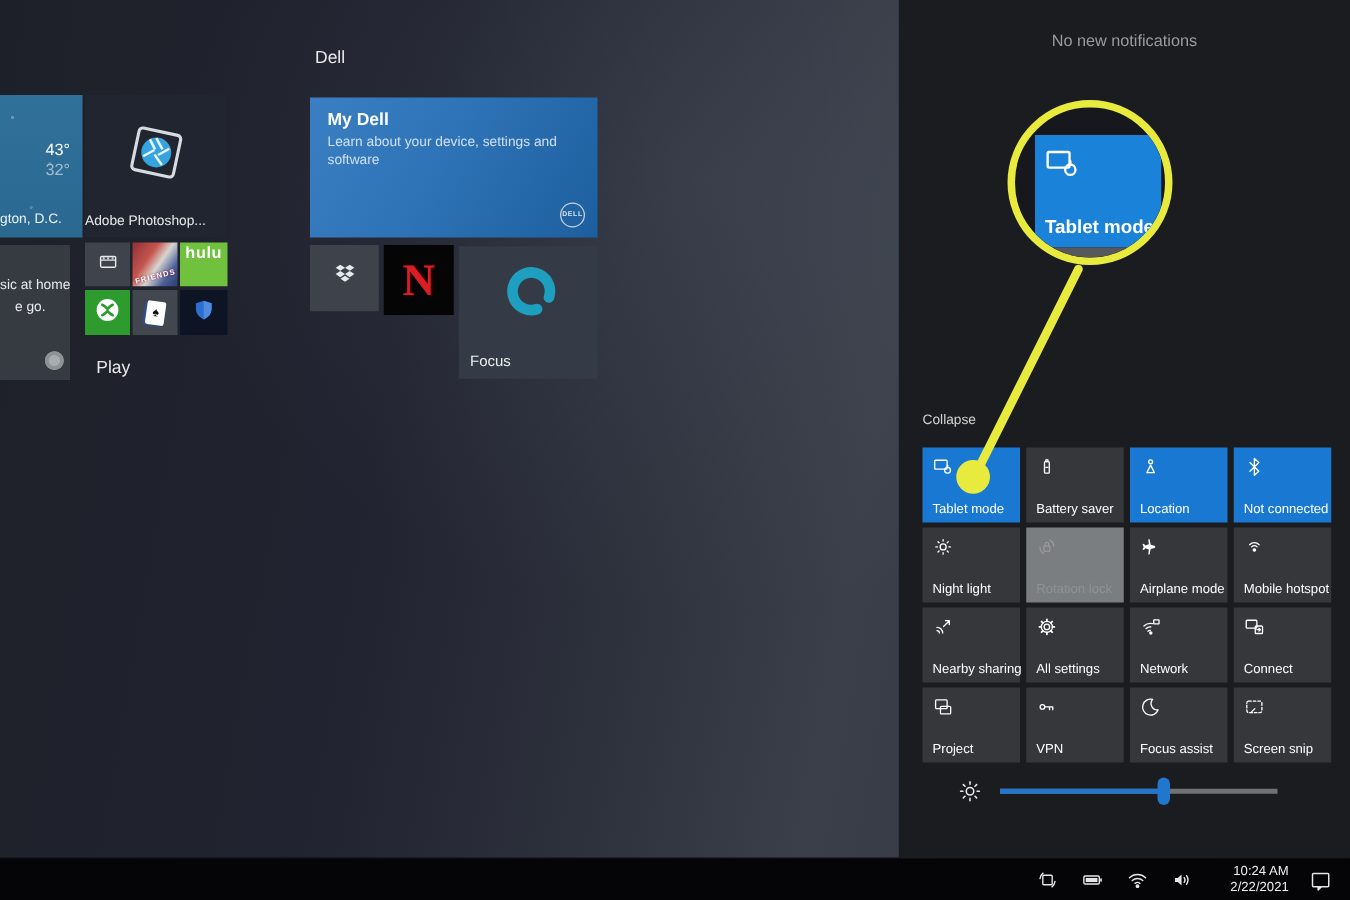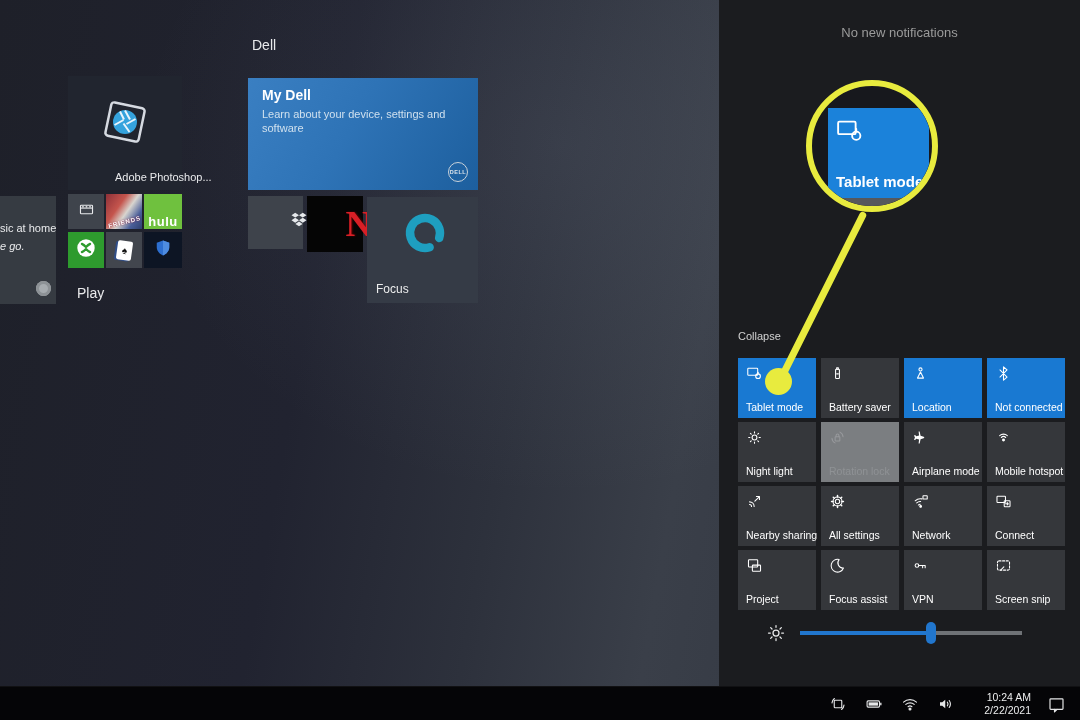--- a/index.html
+++ b/index.html
@@ -7,44 +7,44 @@
   body { font-family:"Liberation Sans", sans-serif; }
   #screen { position:relative; width:1080px; height:720px; overflow:hidden;
     background:
       radial-gradient(ellipse 600px 500px at 52% 20%, rgba(130,140,160,0.14), rgba(0,0,0,0) 70%),
       linear-gradient(100deg, #1e2029 0%, #212330 30%, #2d313c 48%, #3a3f49 63%, #333842 82%, #2b2f39 100%);
   }
   .abs { position:absolute; }
 
   
   .group-label { color:#e8e9eb; font-size:14px; }
-  .tile { position:absolute; color:#fff;padding-left:47px; }
+  .tile { position:absolute; color:#fff; }
   .tile-weather { left:0; top:76px; width:66px; height:114px;
     background:
       radial-gradient(circle at 10px 18px, rgba(255,255,255,.28) 1px, transparent 1.6px),
       radial-gradient(circle at 40px 55px, rgba(255,255,255,.22) 1px, transparent 1.6px),
       radial-gradient(circle at 25px 90px, rgba(255,255,255,.2) 1px, transparent 1.6px),
       linear-gradient(180deg,#30719a,#2a6890); }
   .temp-hi { position:absolute; top:36px; left:0; width:56px; text-align:right; font-size:13px; color:#fff; }
   .temp-lo { position:absolute; top:52px; left:0; width:56px; text-align:right; font-size:13px; color:rgba(255,255,255,.55); }
   .weather-loc { position:absolute; bottom:9px; left:0; font-size:11px; color:#eaf2f8; white-space:nowrap; }
   .tile-adobe { left:68px; top:76px; width:114px; height:114px; background:#21252f; }
   .adobe-label { position:absolute; bottom:7px; width:100%; text-align:left; font-size:11px; color:#e9eaec; }
   .adobe-art { position:absolute; left:29px; top:18px; width:56px; height:56px; }
   .tile-music { left:0; top:196px; width:56px; height:108px; background:#363b42; overflow:hidden; }
   .music-l1 { position:absolute; top:26px; left:0; font-size:11px; color:#e9eaec; white-space:nowrap; }
-  .music-l2 { position:absolute; top:44px; left:0; font-size:11px; color:#e9eaec; white-space:nowrap;font-style:italic; }
+  .music-l2 { position:absolute; top:44px; left:12px; font-size:11px; color:#e9eaec; white-space:nowrap; }
   .radio-circle { position:absolute; right:5px; bottom:8px; width:15px; height:15px; border-radius:50%;
     background:#a7acb0; box-shadow:inset 0 0 0 3px #8d9296; }
   .stile { position:absolute; width:36px; height:35px; overflow:hidden; }
   .stile-media { background:#3f444c; display:flex; align-items:center; justify-content:center; }
   .stile-friends { background:linear-gradient(125deg,#8e3038 0%, #c5554d 35%, #d8d5cf 55%, #4a5f9a 78%, #2e3f6e 100%); }
   .friends-text { position:absolute; bottom:4px; left:2px; font-size:6px; letter-spacing:1px; color:#fff;
     transform:rotate(-14deg); font-weight:bold; text-shadow:0 0 2px #802; }
-  .stile-hulu { background:#6fc13e; display:flex; align-items:flex-end; justify-content:center; }
+  .stile-hulu { background:#6fc13e; display:flex; align-items:flex-start; justify-content:center; }
   .hulu-text { color:#fff; font-weight:bold; font-size:13px; letter-spacing:.5px; }
   .stile-xbox { background:#2e9b2e; display:flex; align-items:center; justify-content:center; }
   .stile-solitaire { background:#42464e; display:flex; align-items:center; justify-content:center; }
   .card { width:15px; height:19px; background:#fff; border-radius:2px; transform:rotate(8deg);
     display:flex; align-items:center; justify-content:center; color:#111; font-size:10px;
     box-shadow:-2px 1px 0 rgba(40,80,160,.7); }
   .stile-shield { background:#0d1524; display:flex; align-items:center; justify-content:center; }
 
   .tile-mydell { left:248px; top:78px; width:230px; height:112px;
     background:linear-gradient(120deg,#3a7fc2 0%, #2e73b6 45%, #1d5f9e 100%); }
@@ -105,20 +105,25 @@
   .tray-icon svg { width:18px; height:18px; display:block; }
   .clock { width:58px; text-align:right; color:#eceded; font-size:10.5px; line-height:13px; margin-right:16px; }
   .ac-icon { width:19px; height:19px; color:#e5e6e7; margin-right:14px; }
   .ac-icon svg { width:19px; height:19px; display:block; }
 </style>
 </head>
 <body>
 
 <div id="screen">
 
+  <div class="tile tile-weather">
+    <span class="temp-hi">43°</span>
+    <span class="temp-lo">32°</span>
+    <span class="weather-loc">gton, D.C.</span>
+  </div>
 
   <div class="tile tile-adobe">
     <span class="adobe-art">
       <svg viewBox="0 0 56 56" fill="none">
         <rect x="11" y="11" width="34" height="34" rx="3" stroke="#d6dae1" stroke-width="2.5" transform="rotate(12 28 28)"></rect>
         <circle cx="28" cy="28" r="12" fill="#35a3dd"></circle>
         <g stroke="#eaf4fb" stroke-width="2">
           <path d="M28 16.5 l5 9"></path>
             <path d="M38.5 25 l-9 5"></path>
             <path d="M32.5 38 l-6-8.5"></path>
@@ -330,33 +335,33 @@
             <svg viewBox="0 0 24 24" fill="none" stroke="currentColor" stroke-width="1.5" stroke-linecap="round" stroke-linejoin="round">
               <rect x="3.5" y="4" width="13" height="10" rx="1"></rect>
               <rect x="9" y="11.5" width="11.5" height="8.5" rx="1"></rect>
             </svg>
           </span>
           <span class="qa-label">Project</span>
         </div>
         <div class="qa-tile off">
           <span class="qa-icon">
             <svg viewBox="0 0 24 24" fill="none" stroke="currentColor" stroke-width="1.5" stroke-linecap="round" stroke-linejoin="round">
-              <path d="M14.3 3.6a9 9 0 1 0 6.1 11.9A7.2 7.2 0 0 1 14.3 3.6z"></path>
-            </svg>
-          </span>
-          <span class="qa-label">Focus assist</span>
-        </div>
-        <div class="qa-tile off">
-          <span class="qa-icon">
-            <svg viewBox="0 0 24 24" fill="none" stroke="currentColor" stroke-width="1.5" stroke-linecap="round" stroke-linejoin="round">
               <circle cx="7" cy="12" r="2.6"></circle>
               <path d="M9.6 12h9M15 12v3.2M18.6 12v3.2"></path>
             </svg>
           </span>
           <span class="qa-label">VPN</span>
+        </div>
+        <div class="qa-tile off">
+          <span class="qa-icon">
+            <svg viewBox="0 0 24 24" fill="none" stroke="currentColor" stroke-width="1.5" stroke-linecap="round" stroke-linejoin="round">
+              <path d="M14.3 3.6a9 9 0 1 0 6.1 11.9A7.2 7.2 0 0 1 14.3 3.6z"></path>
+            </svg>
+          </span>
+          <span class="qa-label">Focus assist</span>
         </div>
         <div class="qa-tile off">
           <span class="qa-icon">
             <svg viewBox="0 0 24 24" fill="none" stroke="currentColor" stroke-width="1.5" stroke-linecap="round" stroke-linejoin="round">
               <rect x="3.5" y="5.5" width="17" height="13" rx="2" stroke-dasharray="3 2.2"></rect>
               <path d="M8 18.5l4.5-4.5"></path>
             </svg>
           </span>
           <span class="qa-label">Screen snip</span>
         </div>

